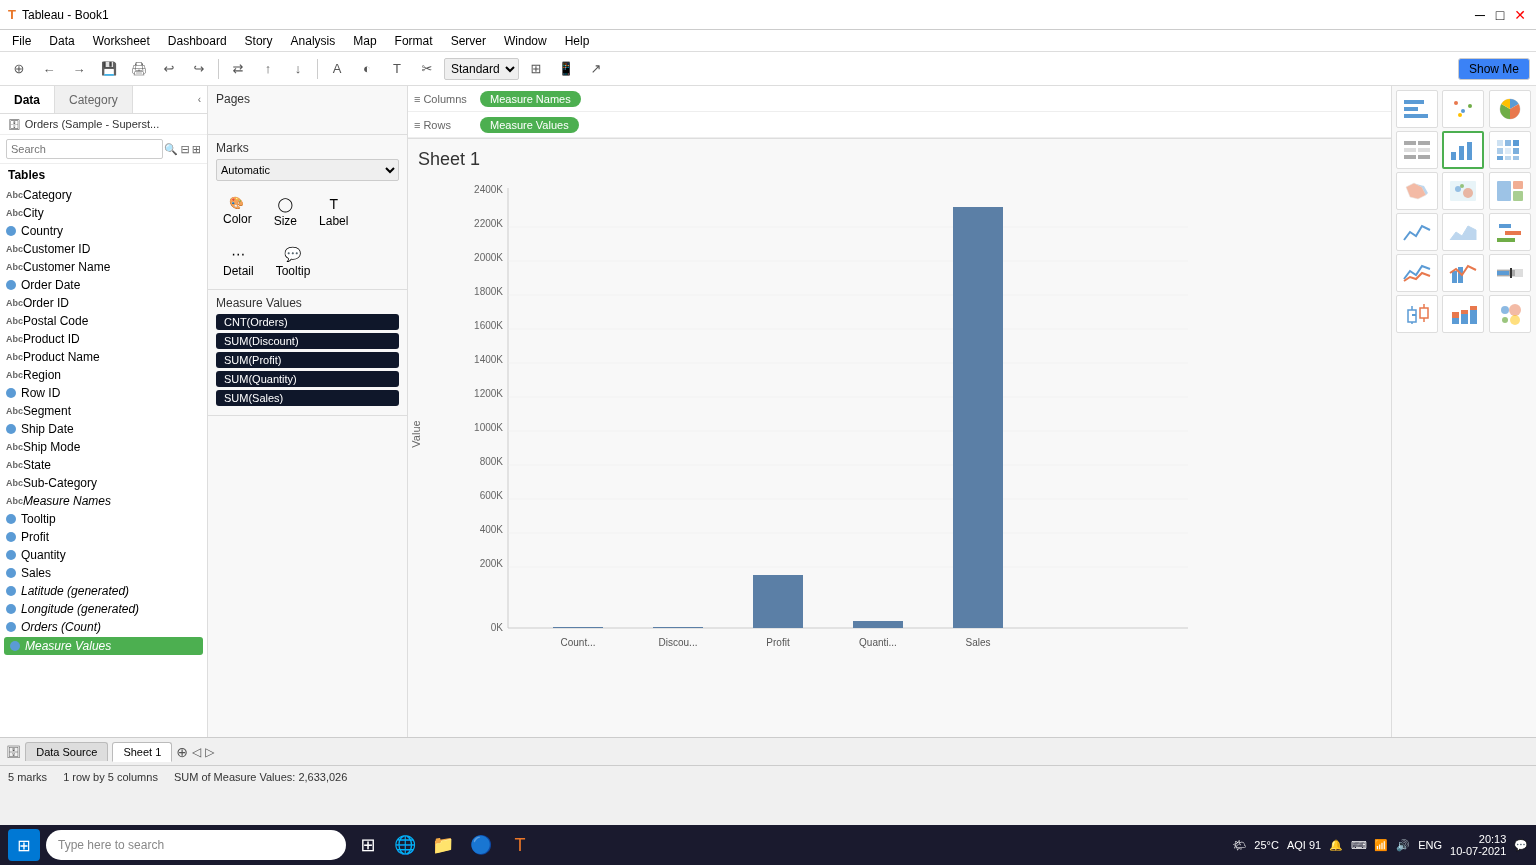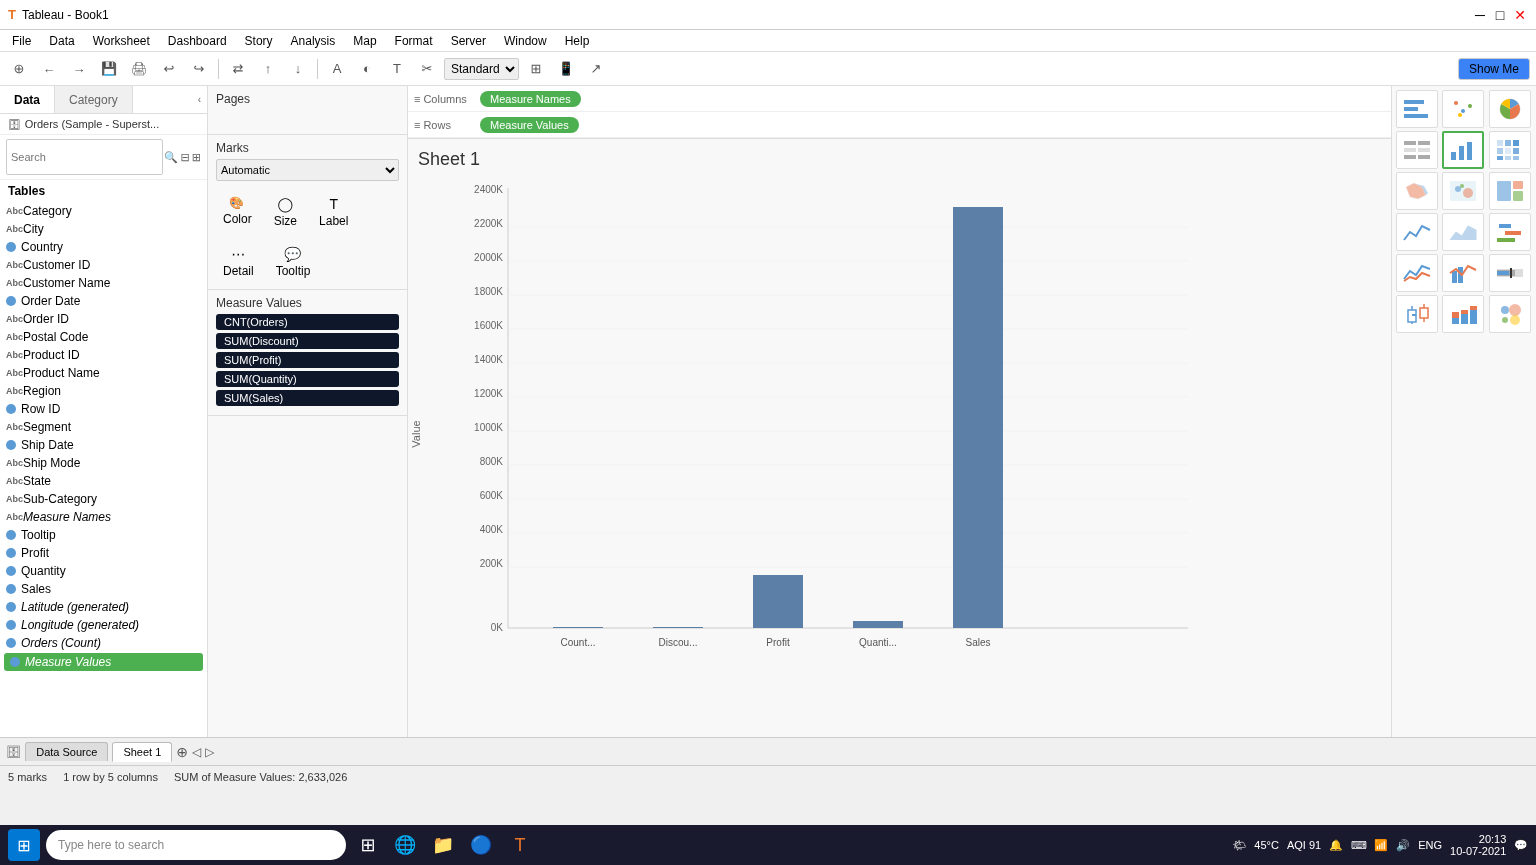--- a/index.html
+++ b/index.html
@@ -116,21 +116,21 @@
       display: flex; align-items: center; gap: 4px;
     }
     .search-row {
       padding: 4px 6px;
       display: flex; align-items: center;
       border-bottom: 1px solid #eee;
       gap: 2px;
     }
     .search-input {
       flex: 1;
-      height: 36px;
+      height: 20px;
       border: 1px solid #ccc;
       border-radius: 2px;
       padding: 0 4px;
       font-size: 11px;
     }
     .search-icon-btn { font-size: 11px; color: #666; cursor: pointer; }
     .section-header {
       padding: 4px 8px;
       font-weight: bold;
       font-size: 12px;
@@ -849,21 +849,21 @@
   <div class="taskbar-search">
     <span style="color:#888;">Type here to search</span>
   </div>
   <div class="taskbar-icon" style="color:#fff;">⊞</div>
   <div class="taskbar-icon" style="color:#0078d4;">🌐</div>
   <div class="taskbar-icon" style="color:#ffc000;">📁</div>
   <div class="taskbar-icon" style="color:#4caf50;">🔵</div>
   <div class="taskbar-icon" style="color:#e97628;">T</div>
   <div class="taskbar-right">
     <span>🌤</span>
-    <span>45°C</span>
+    <span>25°C</span>
     <span>AQI 91</span>
     <span>🔔</span>
     <span>⌨</span>
     <span>📶</span>
     <span>🔊</span>
     <span>ENG</span>
     <div class="clock">
       <div>20:13</div>
       <div>10-07-2021</div>
     </div>

